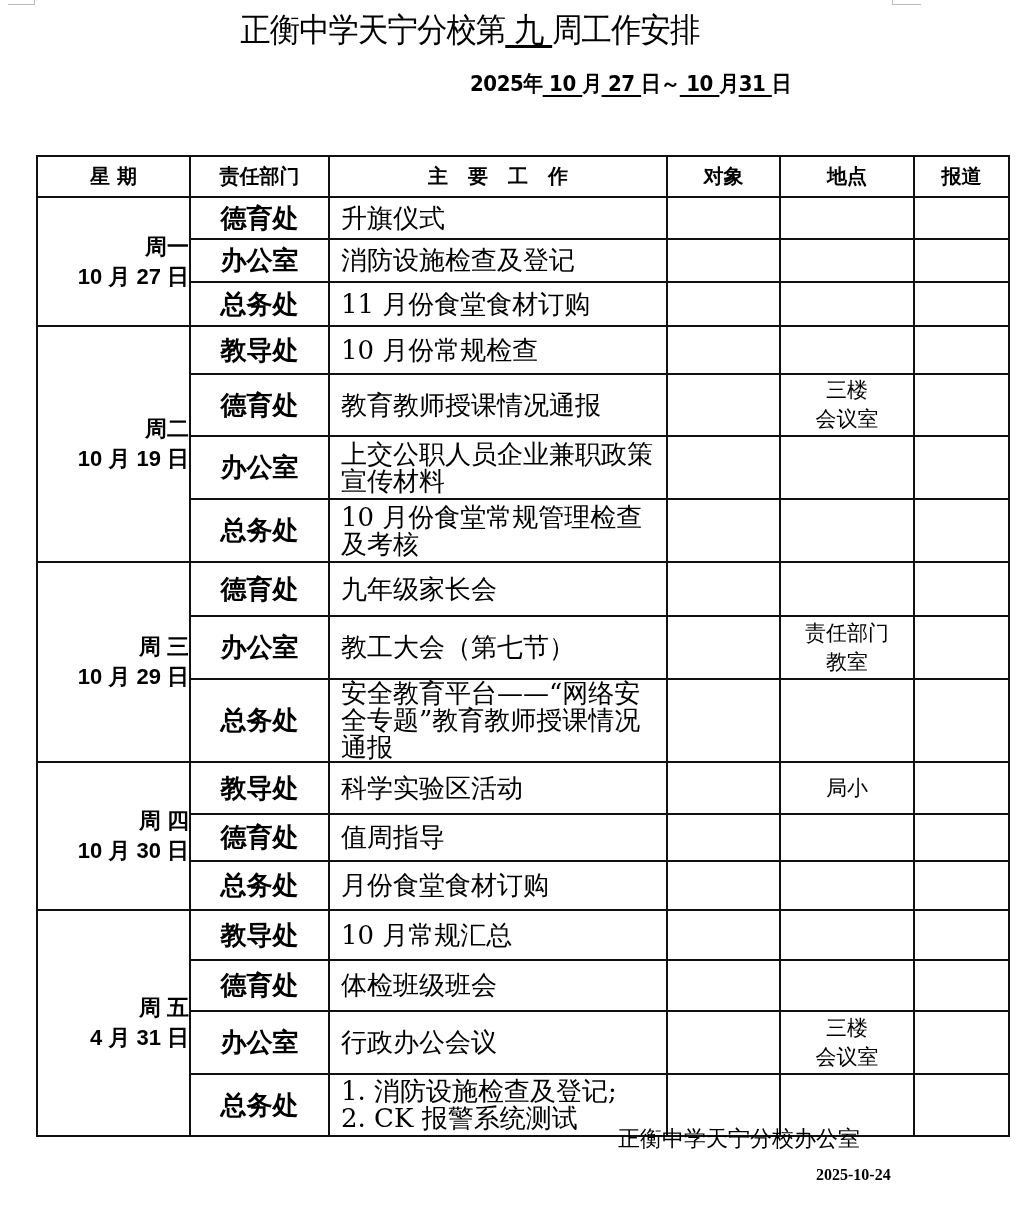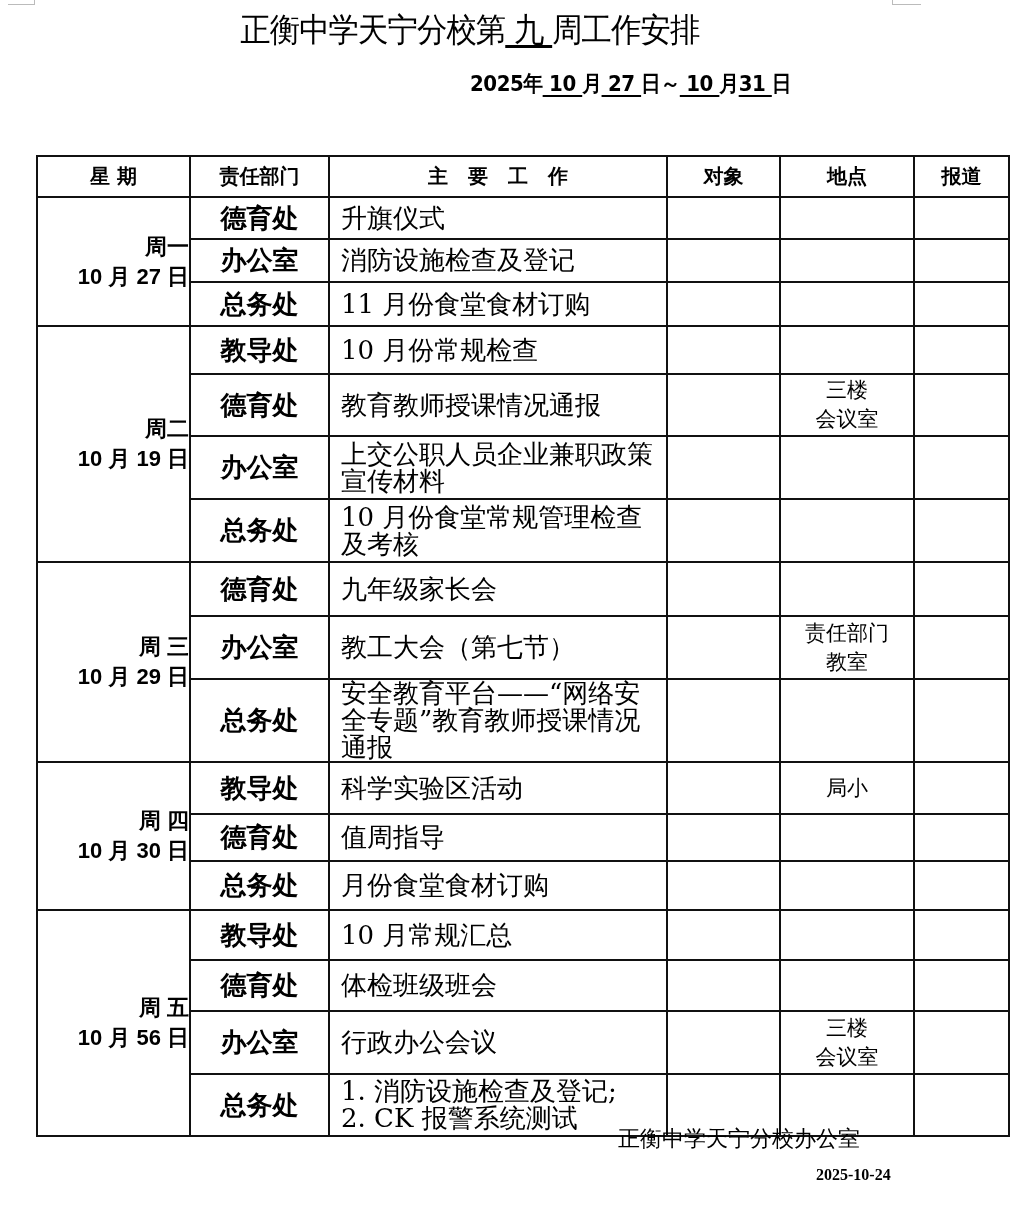--- a/index.html
+++ b/index.html
@@ -182,21 +182,21 @@
       <td class="dept">总务处</td>
       <td class="work">月份食堂食材订购</td>
       <td></td>
       <td class="place pre"></td>
       <td></td>
     </tr>
 
     <tr style="height:50px">
       <td class="day" rowspan="4">
           <div>周 五</div>
-          <div>10 月 56 日</div>
+          <div>4 月 31 日</div>
         </td>
       <td class="dept">教导处</td>
       <td class="work">10 月常规汇总</td>
       <td></td>
       <td class="place pre"></td>
       <td></td>
     </tr>
     <tr style="height:51px">
       <td class="dept">德育处</td>
       <td class="work">体检班级班会</td>

